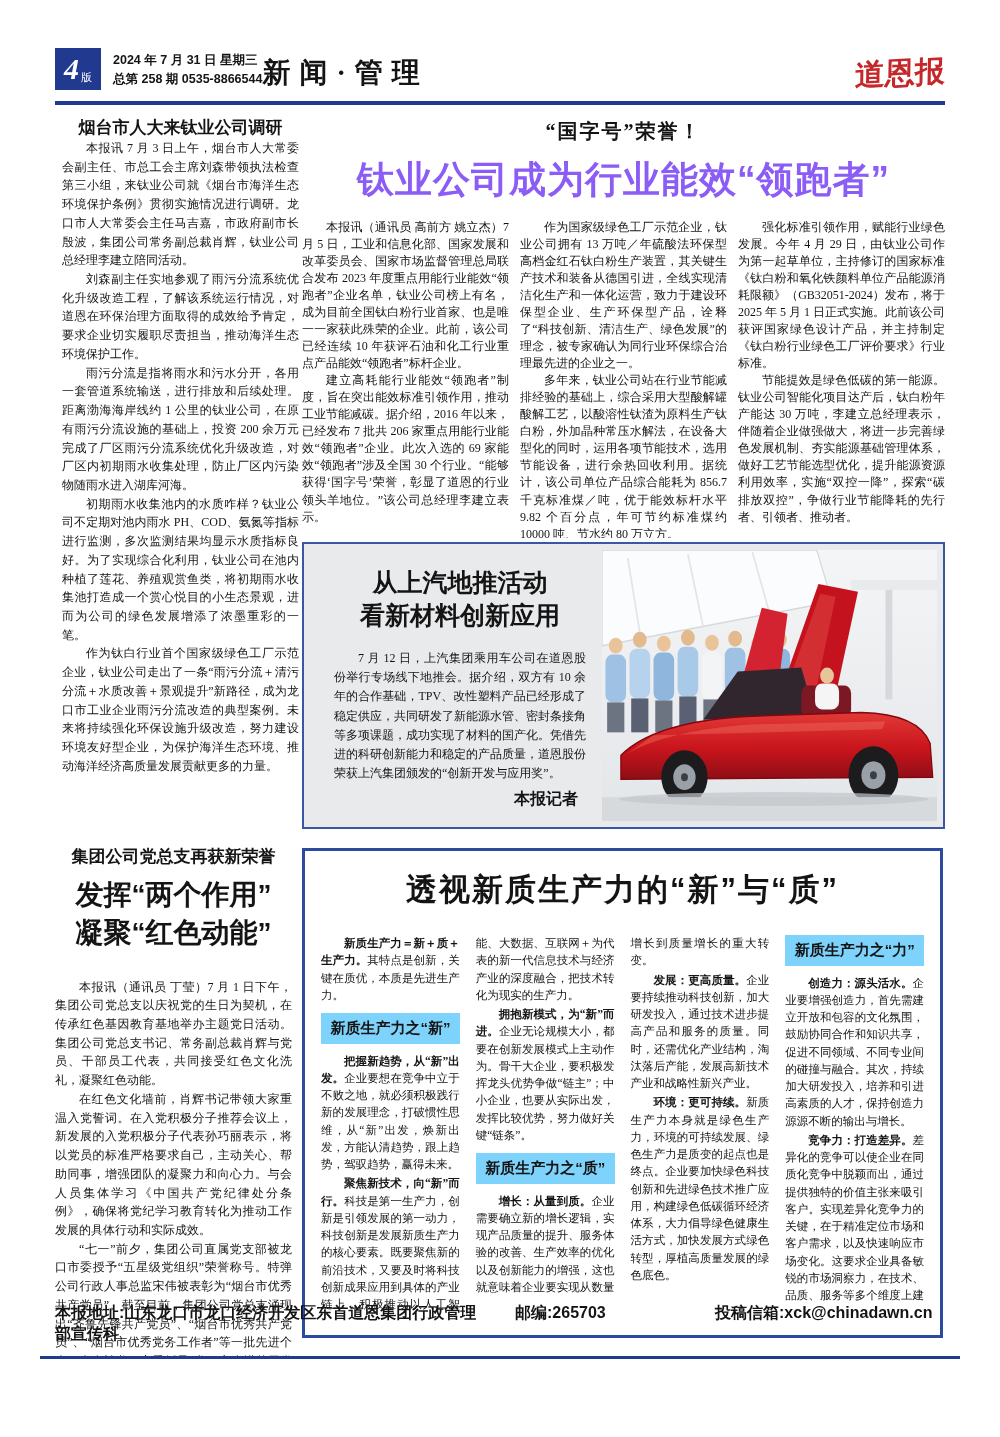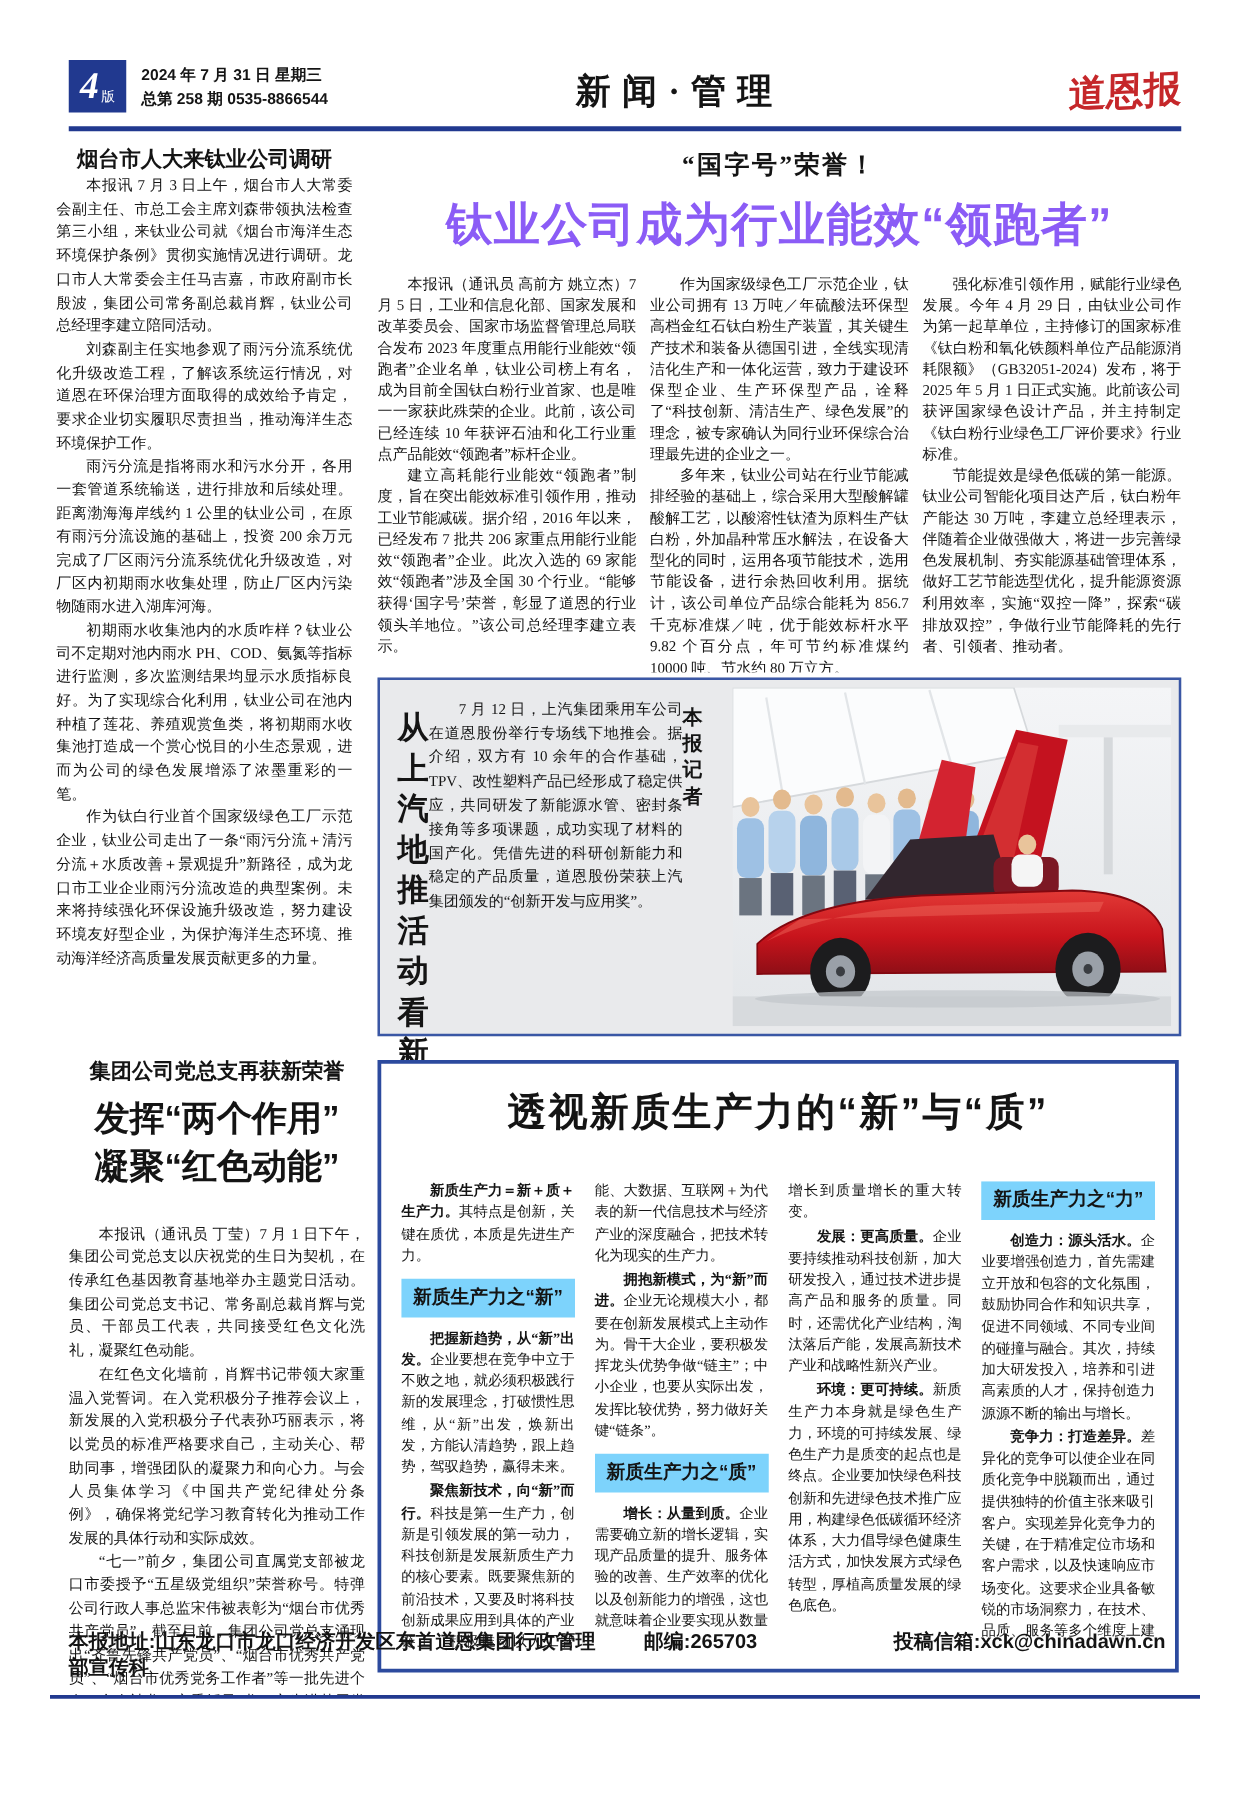--- a/index.html
+++ b/index.html
@@ -7,55 +7,55 @@
     width:1000px;height:1437px;position:relative;background:#ffffff;
     font-family:"Liberation Serif","DejaVu Serif",serif;color:#141414;
   }
   .abs{position:absolute;}
   
   .header{left:55px;top:48px;width:890px;height:50px;display:flex;align-items:flex-start;}
   .page-badge{width:46px;height:42px;background:#21398f;color:#fff;display:flex;align-items:center;justify-content:center;gap:2px;}
   .page-badge .num{font-size:30px;font-style:italic;font-weight:bold;line-height:1;}
   .page-badge .lbl{font-size:11px;align-self:flex-end;margin-bottom:5px;}
   .date-block{margin-left:12px;font-size:12.5px;font-weight:600;line-height:1.55;padding-top:3px;font-family:"Liberation Sans","DejaVu Sans",sans-serif;}
-  .section-title{flex:1;text-align:center;font-size:28px;font-weight:800;letter-spacing:9px;padding-top:6px;}
+  .section-title{flex:1;font-size:28px;font-weight:800;letter-spacing:9px;padding-top:6px;}
   .masthead{width:120px;text-align:right;color:#c5272a;font-size:30px;font-weight:bold;transform:rotate(-3deg) skewX(-4deg);padding-top:6px;}
   .header-rule{left:55px;top:101px;width:890px;height:4px;background:#21398f;}
   
   p.art{margin:0;text-indent:2em;text-align:justify;}
   .byline{text-align:right;font-weight:bold;padding-right:8px;margin-top:6px;}
   .kicker{text-align:center;font-weight:bold;}
   .h-sans{font-family:"Liberation Sans","DejaVu Sans",sans-serif;font-weight:bold;}
   
-  .left-top{left:45px;top:116px;width:237px;height:718px;overflow:hidden;}
+  .left-top{left:62px;top:116px;width:237px;height:718px;overflow:hidden;}
   .left-top .kicker{font-size:17px;}
   .left-top .headline{font-size:27px;text-align:center;margin:6px 0 22px;letter-spacing:1px;}
   .left-top p.art{font-size:12px;line-height:1.56;}
   .left-bottom{left:55px;top:845px;width:237px;height:512px;overflow:hidden;}
   .left-bottom .kicker{font-size:17px;}
   .left-bottom .headline{font-size:28px;text-align:center;line-height:1.35;margin:8px 0 26px;}
   .left-bottom p.art{font-size:12px;line-height:1.56;}
   
   .main-art{left:302px;top:118px;width:643px;height:420px;overflow:hidden;}
   .main-art .kicker{font-size:20px;letter-spacing:2px;}
   .main-art .headline{font-size:37px;text-align:center;color:#8b5cf6;margin:10px 0 4px;letter-spacing:1px;}
   .main-cols{display:flex;gap:11px;margin-top:14px;}
   .main-cols .col{flex:1;font-size:12px;line-height:1.42;}
   .main-cols p.art{margin-bottom:0;}
   
   .photo-box{left:302px;top:542px;width:643px;height:287px;background:#e9eaec;border:2px solid #3a57a5;box-sizing:border-box;display:flex;}
-  .pf-text{width:252px;padding:14px 10px 8px 14px;display:flex;}
+  .pf-text{width:252px;padding:14px 10px 8px 30px;display:flex;flex-direction:column;}
   .pf-headline{font-size:25px;text-align:center;line-height:1.3;margin:8px 0 18px;}
   .pf-text p.art{font-size:12px;line-height:1.6;}
   .pf-photo{flex:1;padding:6px;}
   .pf-photo svg{width:100%;height:100%;display:block;}
   
   .bottom-box{left:302px;top:848px;width:641px;height:490px;border:3px solid #2c4a9e;box-sizing:border-box;padding:12px 16px;background:#fff;}
   .bz-headline{font-size:31px;text-align:center;letter-spacing:2px;margin-top:6px;}
-  .bz-cols{margin-top:34px;height:386px;overflow:hidden;column-count:4;column-gap:16px;font-size:11.5px;line-height:1.5;}
+  .bz-cols{margin-top:24px;height:386px;overflow:hidden;column-count:4;column-gap:16px;font-size:11.5px;line-height:1.5;}
   .bz-cols p.art{margin-bottom:2px;}
   .subhead{background:#7dd3fc;font-family:"Liberation Sans","DejaVu Sans",sans-serif;font-weight:bold;font-size:15px;text-align:center;padding:4px 0;margin:9px 0;break-inside:avoid;}
   .lead{font-weight:bold;}
   
   .footer-rule{left:40px;top:1356px;width:920px;height:3px;background:#21398f;}
   .footer{left:55px;top:1303px;width:890px;display:flex;font-family:"Liberation Sans","DejaVu Sans",sans-serif;font-weight:bold;font-size:16px;}
   .footer .f-addr{flex:1;}
   .footer .f-post{width:200px;padding-left:32px;}
   .footer .f-mail{width:230px;}
 </style>

